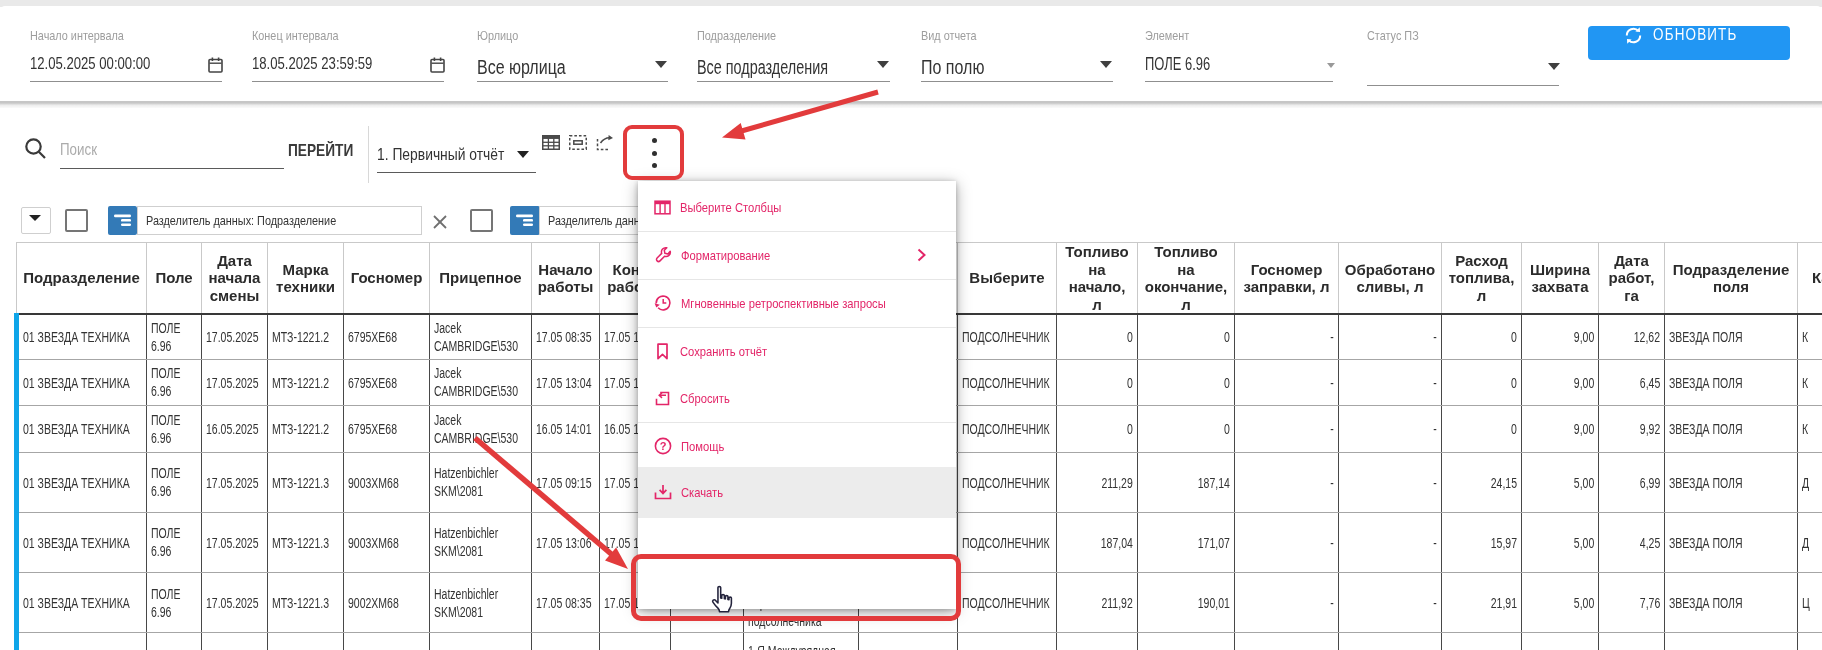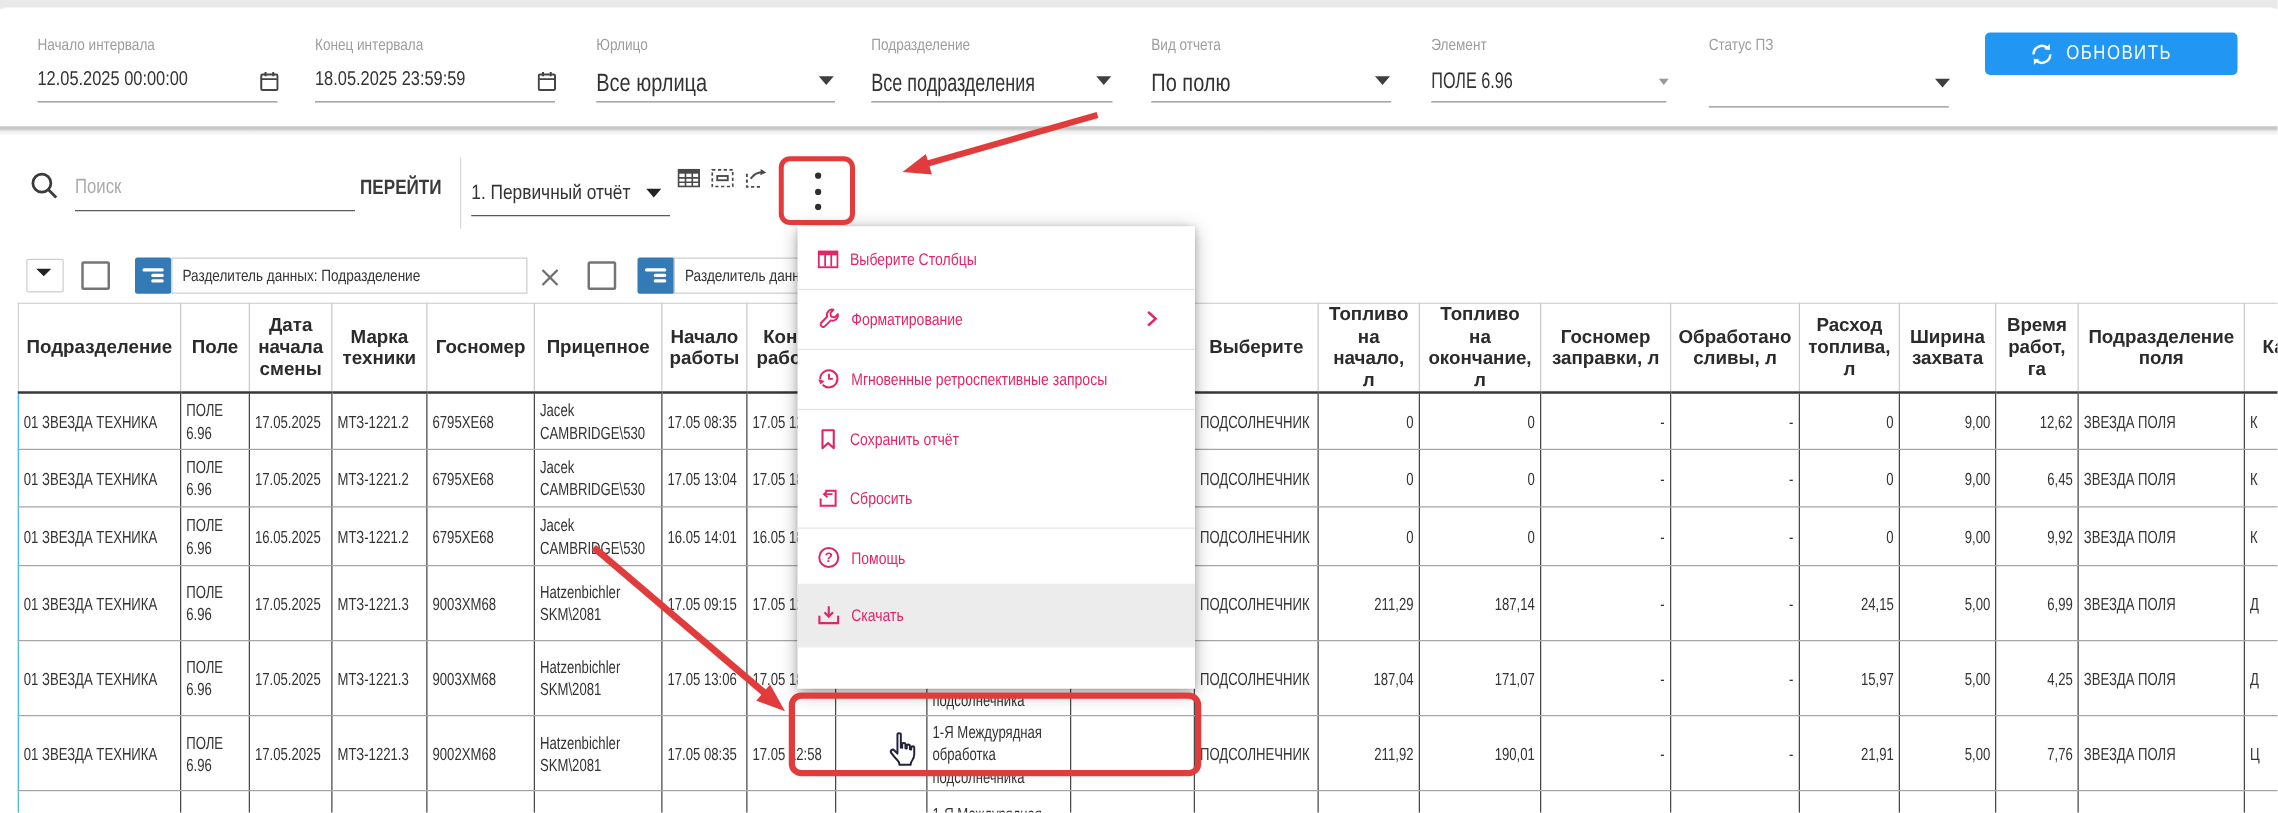--- a/index.html
+++ b/index.html
@@ -10,21 +10,21 @@
 #panel{left:1px;top:6px;width:1820px;height:95px;background:#fff;border-radius:4px 4px 0 0}
 #gap{left:0;top:101px;width:1822px;height:7px;background:linear-gradient(#c6c6c6 0 28%,#ededed 60%,#fafafa)}
 .lbl{position:absolute;top:29px;font-size:13px;line-height:1;color:#9d9d9d;white-space:nowrap;transform:scaleX(.835);transform-origin:0 0}
 .val{position:absolute;top:57px;font-size:20px;line-height:1;color:#333;white-space:nowrap;transform:scaleX(.72);transform-origin:0 0}
 .val.dt{font-size:16px;top:56px;transform:scaleX(.78)}
 .val.md{font-size:18px;top:55px;transform:scaleX(.72)}
 .uln{position:absolute;top:81px;height:1px;background:#8f8f8f}
 .dar{position:absolute;top:61px;width:0;height:0;border-left:6.5px solid transparent;border-right:6.5px solid transparent;border-top:7px solid #3f3f3f}
 .cal{position:absolute;top:57px}
 #btn{left:1588px;top:26px;width:202px;height:34px;background:#2196f3;border-radius:4px;
- color:#fff;display:flex;align-items:center;justify-content:center;font-size:16px}
+ color:#fff;display:flex;align-items:flex-start;justify-content:center;font-size:16px}
 
 .tb-uln{position:absolute;height:1px;background:#5a5a5a}
 #pere{left:288px;top:142px;font-size:16.5px;line-height:1;font-weight:bold;color:#3a3a3a;transform:scaleX(.83);transform-origin:0 0}
 #vsep{left:368px;top:126px;width:1px;height:57px;background:#d8d8d8}
 #repname{left:377px;top:146px;font-size:16.5px;line-height:1;color:#333;transform:scaleX(.84);transform-origin:0 0}
 #poisk{left:60px;top:141px;font-size:16.5px;line-height:1;color:#ababab;transform:scaleX(.81);transform-origin:0 0}
 #dots{left:652px;top:136px;width:6px;height:34px}
 .dot{position:absolute;left:0;width:5px;height:5px;border-radius:50%;background:#2f2f2f}
 #rbox1{left:623px;top:125px;width:61px;height:55px;border:4.5px solid #e23b3c;border-radius:9px;z-index:40}
 
@@ -37,26 +37,26 @@
 table{border-collapse:collapse;table-layout:fixed;width:1871px}
 td,th{overflow:hidden;vertical-align:middle;padding:2px 6px}
 th{border-right:1px solid #c9c9c9;border-top:1px solid #c9c9c9;font-size:15px;line-height:17.5px;
  font-weight:bold;color:#2b2b2b;text-align:center;padding:0 2px}
 th:first-child{border-left:1px solid #c9c9c9}
 td{border-right:1px solid #484848;border-bottom:1px solid #a6a6a6;font-size:14px;line-height:18px;color:#333;white-space:nowrap;padding:2px 4px}
 td .t{display:inline-block;transform:scaleX(.75);transform-origin:0 50%;vertical-align:middle}
 td.num .t{transform-origin:100% 50%}
 td.wr .t{white-space:normal}
 td.c2 .t{width:63px}td.c6 .t{width:125px}td.c10 .t{width:141px}
-td:first-child{border-left:1px solid #0ea5e9}
+td:first-child{border-left:5px solid #0ea5e9}
 tr.hdr{height:70px}
 tr.hdr th{border-bottom:2px solid #383838}
 .num{text-align:right}
 
-#menu{left:637.5px;top:181px;width:318.5px;height:370px;background:#fff;z-index:30;
+#menu{left:637.5px;top:181px;width:318.5px;height:428px;background:#fff;z-index:30;
  box-shadow:0 3px 14px rgba(0,0,0,.34),0 1px 5px rgba(0,0,0,.22);padding-top:2.5px}
 .mi{height:47px;display:flex;align-items:center;padding-left:16px;color:#e32568;font-size:13.5px;position:relative}
 .mi svg{flex:0 0 auto;margin-right:9px}
 .mt{display:inline-block;transform:scaleX(.83);transform-origin:0 50%;white-space:nowrap;font-size:13.5px}
 .msep{height:1px;background:#e6e6e6;margin:0}
 .chev{position:absolute;right:21px;top:50%;transform:translateY(-50%)}
 #rbox2{left:631px;top:554px;width:330px;height:66.5px;border:5px solid #e23b3c;border-radius:10px;z-index:40}
 #ovl{left:0;top:0;width:1822px;height:650px;z-index:50;pointer-events:none}
 </style></head>
 <body>
@@ -230,21 +230,21 @@
 <th>Время работы</th>
           <th>Вид работ</th>
           <th>Обработано</th>
           <th>Выберите</th>
 <th>Топливо<br>на<br>начало,<br>л</th>
           <th>Топливо<br>на<br>окончание,<br>л</th>
           <th>Госномер заправки, л</th>
           <th>Обработано сливы, л</th>
 <th>Расход топлива, л</th>
           <th>Ширина захвата</th>
-          <th>Время работ, га</th>
+          <th>Дата работ, га</th>
           <th>Подразделение поля</th>
 <th style="text-align:left;padding-left:14px">Качество</th>
 </tr>
 <tr style="height:45px">
 <td><span class="t">01 ЗВЕЗДА ТЕХНИКА</span></td>
           <td class="wr c2"><span class="t">ПОЛЕ 6.96</span></td>
           <td><span class="t">17.05.2025</span></td>
           <td><span class="t">МТЗ-1221.2</span></td>
 <td><span class="t">6795ХЕ68</span></td>
           <td class="wr c6"><span class="t">Jacek CAMBRIDGE\530</span></td>

